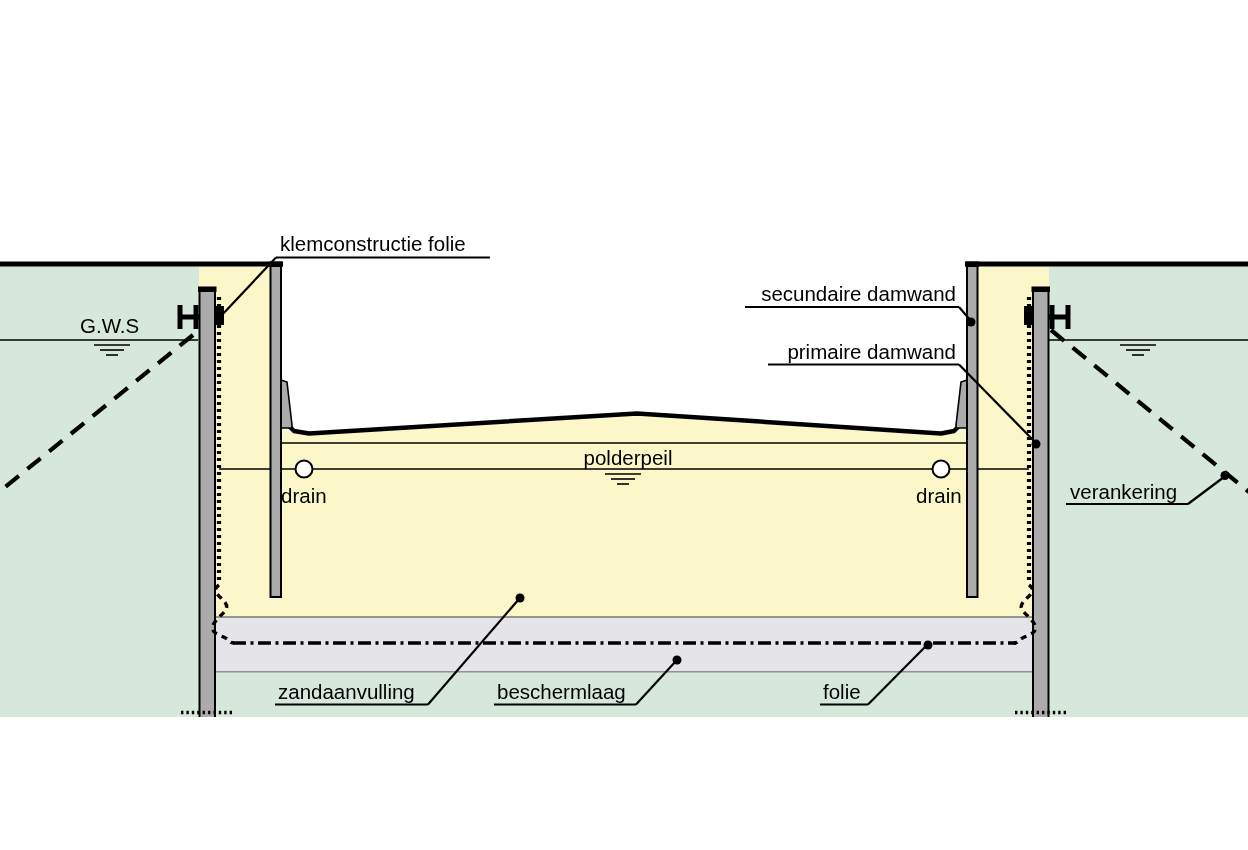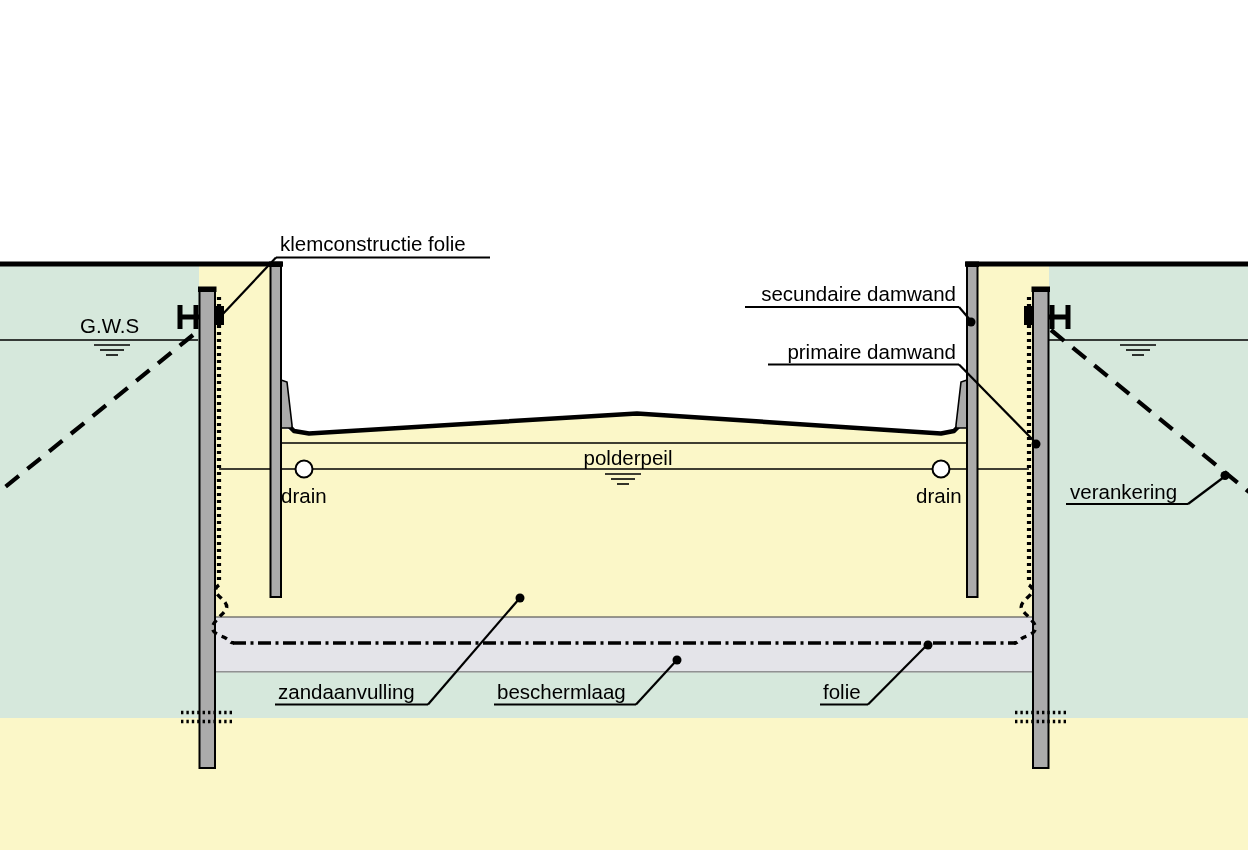--- a/index.html
+++ b/index.html
@@ -1,16 +1,16 @@
 <!DOCTYPE html>
 <html><head>
 <meta charset="utf-8">
 <style>
   html,body{margin:0;padding:0;background:#ffffff;}
-  #stage{position:relative;width:1248px;height:850px;background:#ffffff;overflow:hidden;
+  #stage{position:relative;width:1248px;height:717px;background:#ffffff;overflow:hidden;
          font-family:"Liberation Sans", sans-serif;}
   svg text{font-family:"Liberation Sans", sans-serif;font-size:20.5px;fill:#000;}
 </style>
 </head>
 <body>
 
 <div id="stage">
 <svg width="1248" height="850" viewBox="0 0 1248 850" xmlns="http://www.w3.org/2000/svg">
 
   <rect x="0" y="0" width="1248" height="850" fill="#ffffff"></rect>

